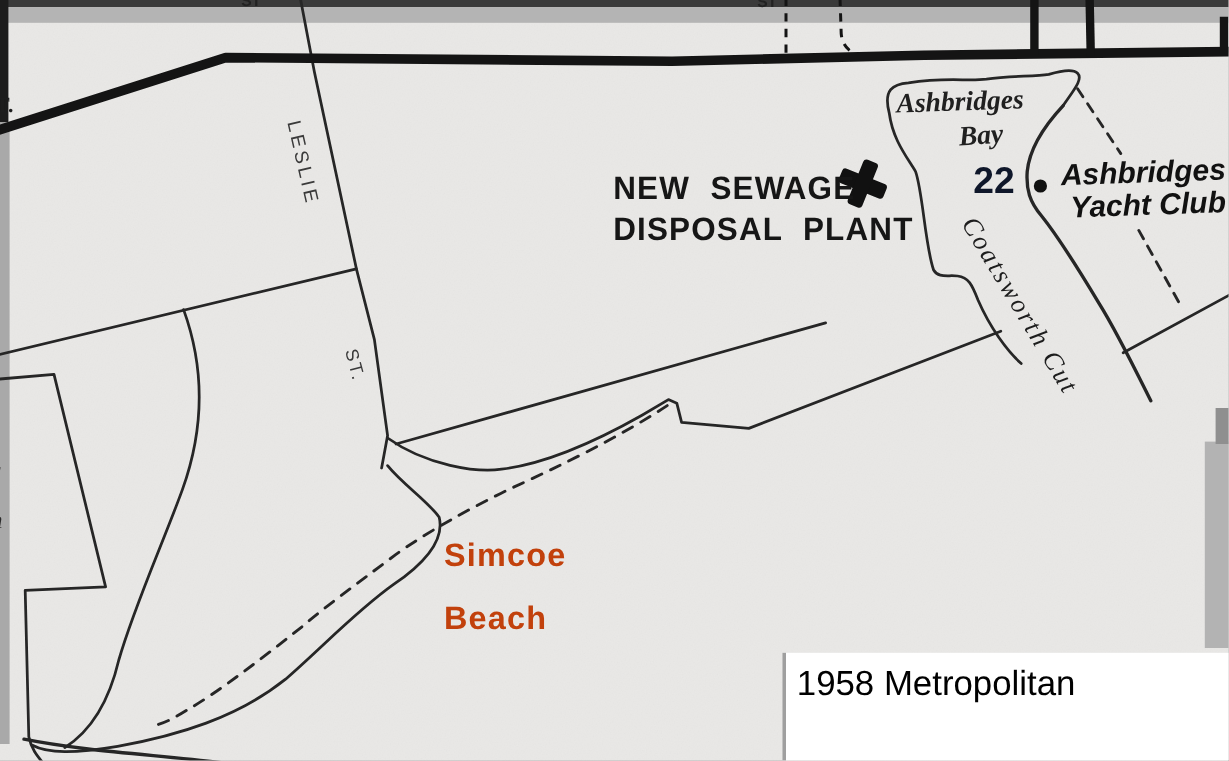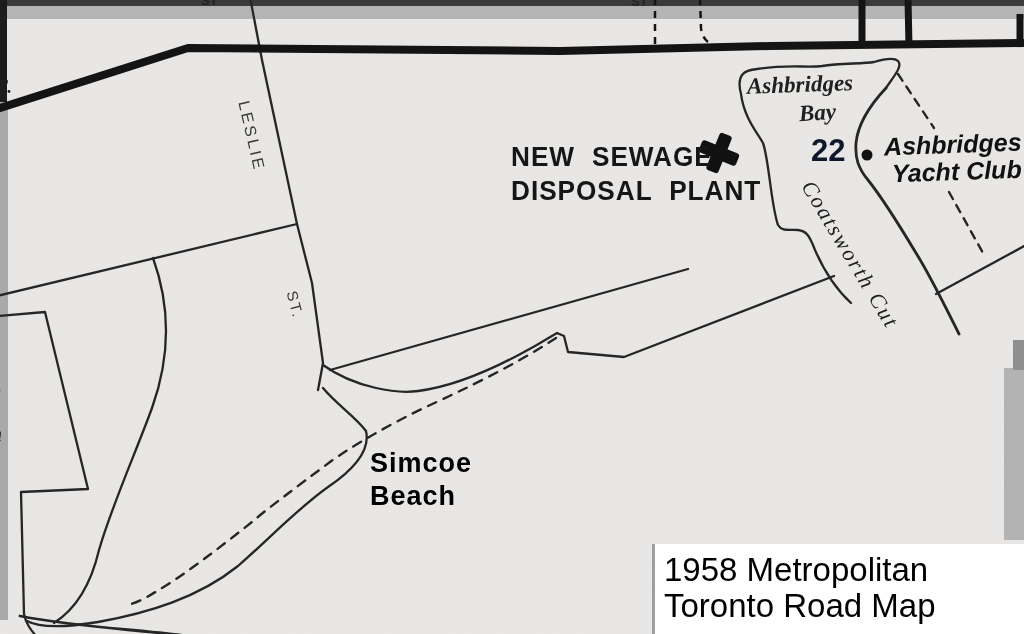--- a/index.html
+++ b/index.html
@@ -18,29 +18,29 @@
   .route{font-family:"Liberation Sans",sans-serif;font-weight:bold;font-size:31px;color:#0f172a;}
   .yacht{font-family:"Liberation Sans",sans-serif;font-weight:bold;font-style:italic;
          font-size:25px;color:#111;}
   .channel{font-family:"Liberation Serif",serif;font-style:italic;font-size:22px;
            letter-spacing:2px;color:#1d1d1d;transform:rotate(59deg);transform-origin:left top;}
   .street{font-family:"Liberation Sans",sans-serif;font-size:16px;letter-spacing:3px;
           color:#3a3a3a;transform:rotate(77deg);transform-origin:left top;}
   .streetsuf{font-family:"Liberation Sans",sans-serif;font-size:15px;letter-spacing:2px;
           color:#3a3a3a;transform:rotate(75deg);transform-origin:left top;}
   .beach{font-family:"Liberation Sans",sans-serif;font-weight:bold;font-size:27px;
-         letter-spacing:1px;color:#000000;}
+         letter-spacing:1px;color:#c2410c;}
   .frag-serif{font-family:"Liberation Serif",serif;font-weight:bold;font-size:18px;color:#1d1d1d;}
   .frag-ital{font-family:"Liberation Serif",serif;font-style:italic;font-size:20px;color:#2a2a2a;}
   .frag-top{font-family:"Liberation Sans",sans-serif;font-weight:bold;font-size:13px;color:#222;}
   #caption{
     position:absolute;left:652px;top:544px;width:372px;height:90px;
     background:#ffffff;border-left:3px solid #9f9f9f;box-sizing:border-box;
     padding:8px 0 0 9px;color:#000;
-    font-family:"Liberation Sans",sans-serif;font-size:33px;line-height:36px;
+    font-family:"Liberation Sans",sans-serif;font-size:29px;line-height:36px;
   }
 </style>
 </head>
 <body>
 
 <div id="stage">
 
   <div class="blurwrap">
 
     <svg class="mapart" width="1024" height="634" viewBox="0 0 1024 634">
@@ -110,27 +110,26 @@
 
     <span class="lbl yacht" style="left:884px;top:130px;transform:rotate(-2deg)">Ashbridges</span>
     <span class="lbl yacht" style="left:892px;top:157px;transform:rotate(-2deg)">Yacht Club</span>
 
     <span class="lbl channel" style="left:818px;top:176px">Coatsworth Cut</span>
 
     <span class="lbl street" style="left:252px;top:99px">LESLIE</span>
     <span class="lbl streetsuf" style="left:300px;top:289px">ST.</span>
 
     <span class="lbl beach" style="left:370px;top:448px">Simcoe</span>
-    <span class="lbl beach" style="left:370px;top:481px">Beach</span>
+    <span class="lbl beach" style="left:370px;top:500px">Beach</span>
 
     <span class="lbl frag-serif" style="left:-4px;top:77px">T.</span>
     <span class="lbl frag-ital" style="left:-9px;top:381px">g</span>
     <span class="lbl frag-ital" style="left:-8px;top:423px">n</span>
     <span class="lbl frag-top" style="left:201px;top:-7px">ST</span>
     <span class="lbl frag-top" style="left:631px;top:-6px">ST</span>
   </div>
 
   <div id="caption">
     <div>1958 Metropolitan</div>
-    <div>Toronto Road Map</div>
   </div>
 
 </div>
 
 </body></html>

